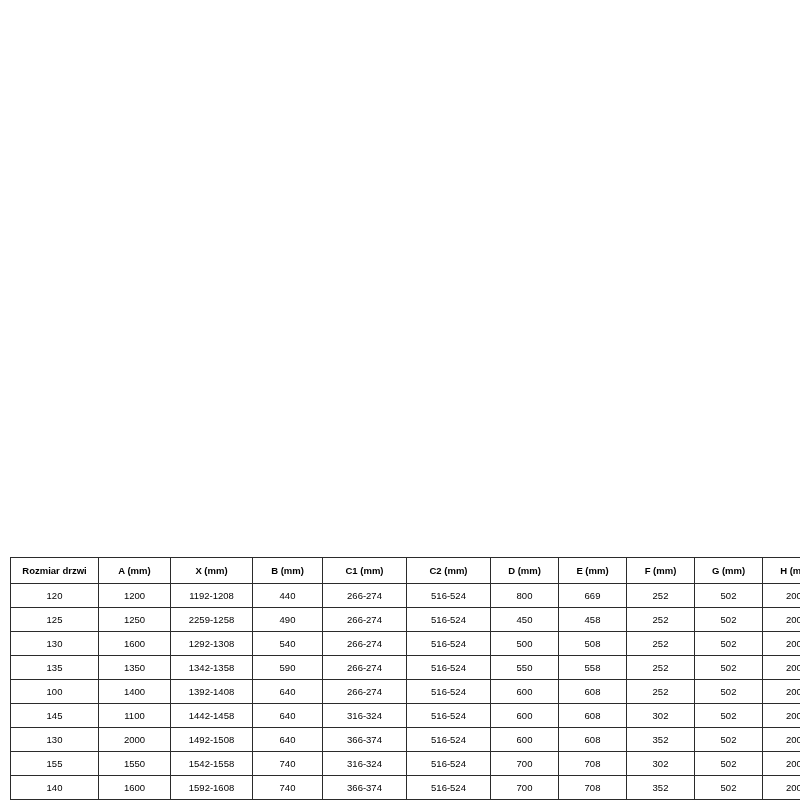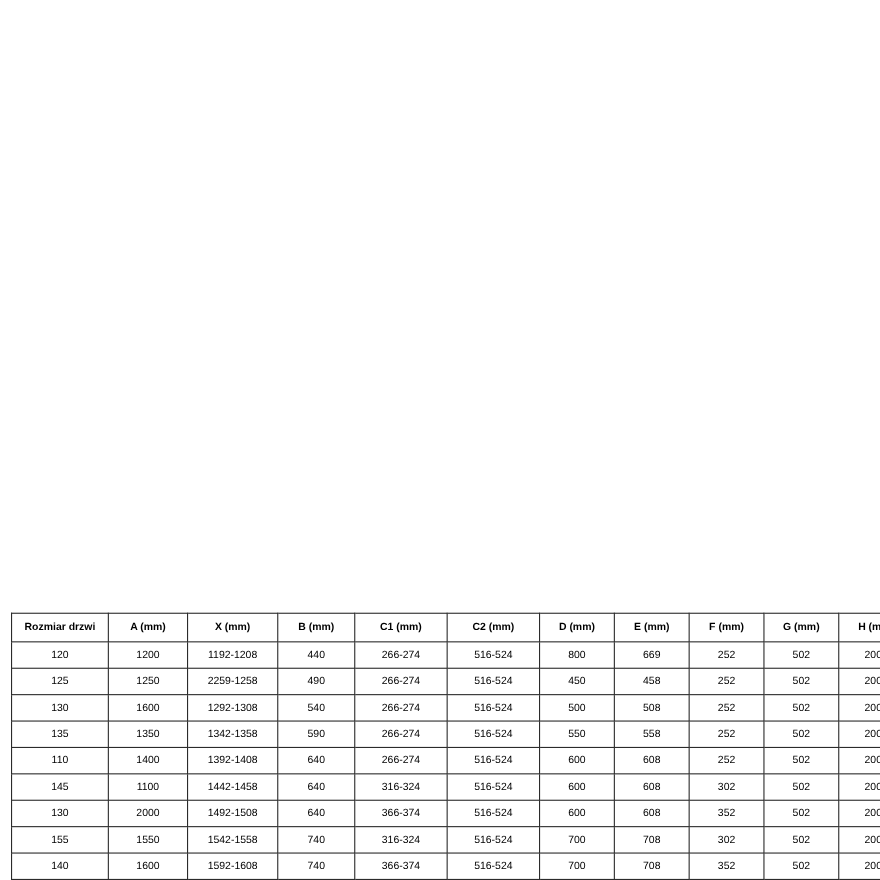--- a/index.html
+++ b/index.html
@@ -147,21 +147,21 @@
           <td>590</td>
           <td>266-274</td>
           <td>516-524</td>
           <td>550</td>
           <td>558</td>
           <td>252</td>
           <td>502</td>
           <td>2000</td>
         </tr>
         <tr>
-          <td>110</td>
+          <td>100</td>
           <td>1400</td>
           <td>1392-1408</td>
           <td>640</td>
           <td>266-274</td>
           <td>516-524</td>
           <td>600</td>
           <td>608</td>
           <td>252</td>
           <td>502</td>
           <td>2000</td>

